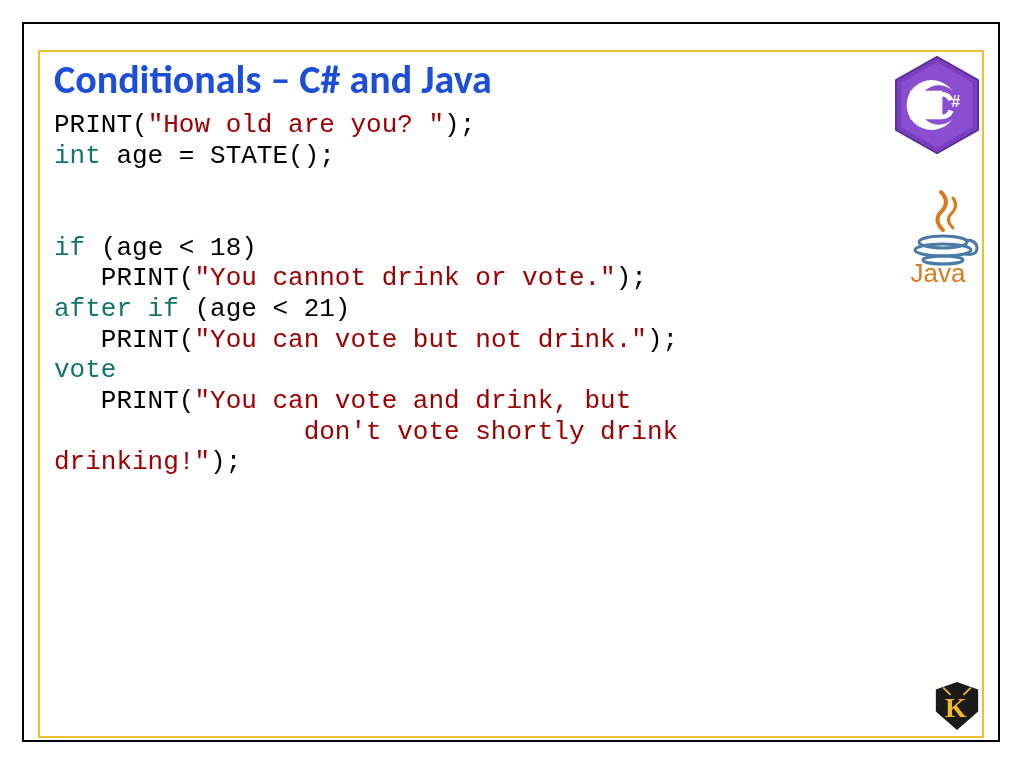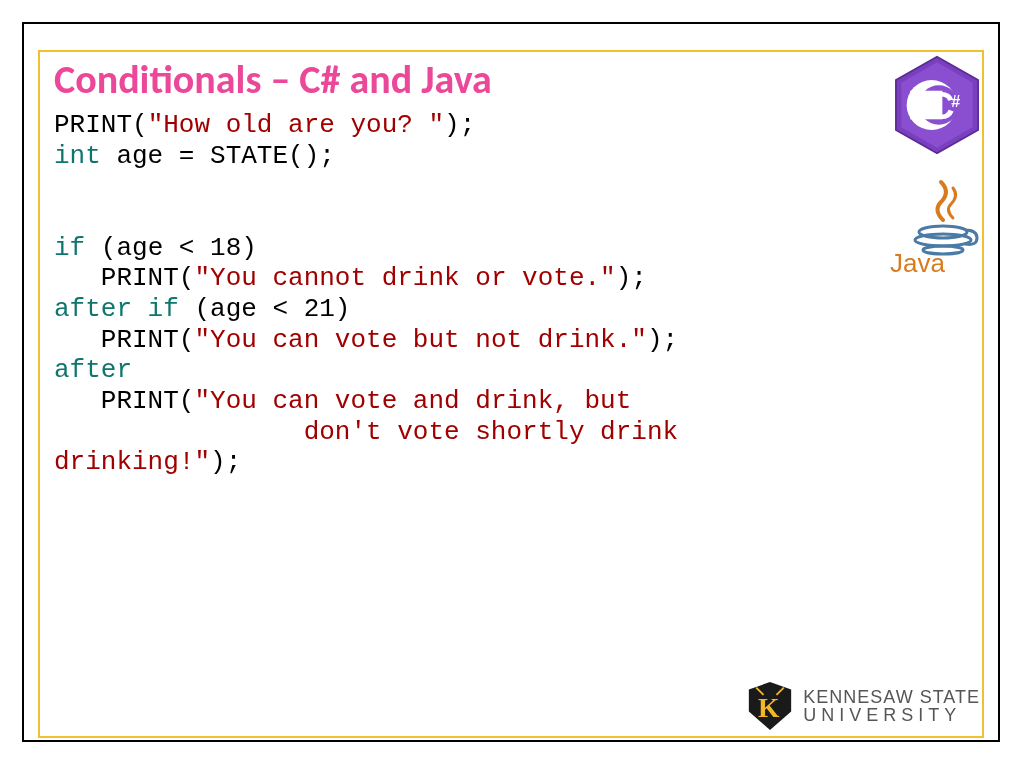--- a/index.html
+++ b/index.html
@@ -34,44 +34,44 @@
     position: absolute;
     left: 54px;
     top: 55px;
     width: 930px;
   }
   h1 {
     font-family: Calibri, Arial, sans-serif;
     font-size: 40px;
     font-weight: 700;
     margin: 0 4px 6px 0;
-    color: #ec4899;
+    color: #1d4ed8;
   }
   .code {
     font-family: "Courier New", Courier, monospace;
     font-size: 26px;
     line-height: 1.18;
     white-space: pre;
     color: #000;
   }
   .kw { color: #0f766e; }
   .str { color: #a00000; }
   .csharp-logo {
     position: absolute;
     right: 42px;
     top: 55px;
     width: 90px;
     height: 100px;
   }
   .java-logo {
     position: absolute;
     right: 38px;
-    top: 178px;
+    top: 188px;
     width: 96px;
-    text-align: left;
+    text-align: center;
   }
   .java-logo .cup {
     position: relative;
     width: 70px;
     height: 70px;
     margin: 0 auto;
   }
   .java-text {
     font-family: Arial, sans-serif;
     font-size: 26px;
@@ -113,21 +113,21 @@
 <div class="content">
   <h1>Conditionals – C# and Java</h1>
   <div class="code"><span>PRINT(</span><span class="str">"How old are you? "</span><span>);</span>
 <span class="kw">int</span><span> age = STATE();</span>
 <span></span>
 <span></span>
 <span class="kw">if</span><span> (age &lt; 18)</span>
 <span>   PRINT(</span><span class="str">"You cannot drink or vote."</span><span>);</span>
 <span class="kw">after if</span><span> (age &lt; 21)</span>
 <span>   PRINT(</span><span class="str">"You can vote but not drink."</span><span>);</span>
-<span class="kw">after</span>
+<span class="kw">vote</span>
 <span>   PRINT(</span><span class="str">"You can vote and drink, but</span>
 <span class="str">                don't vote shortly drink </span>
 <span class="str">drinking!"</span><span>);</span></div>
 </div>
 
 <div class="csharp-logo">
   <svg viewBox="0 0 100 112" width="90" height="100">
     <polygon points="50,2 96,28 96,84 50,110 4,84 4,28" fill="#7a3fbf" stroke="#5a2a95" stroke-width="2"></polygon>
     <polygon points="50,8 90,31 90,81 50,104 10,81 10,31" fill="#8a4fd0"></polygon>
     <circle cx="44" cy="56" r="28" fill="#fff"></circle>
@@ -154,17 +154,13 @@
   <div class="java-text">Java</div>
 </div>
 
 <div class="ksu-logo">
   <svg viewBox="0 0 50 56" width="46" height="52">
     <polygon points="25,2 48,10 48,34 25,54 2,34 2,10" fill="#1a1a1a"></polygon>
     <text x="12" y="40" font-family="Georgia,serif" font-size="30" font-weight="700" fill="#f0b828">K</text>
     <line x1="10" y1="8" x2="18" y2="16" stroke="#f0b828" stroke-width="2"></line>
     <line x1="40" y1="8" x2="32" y2="16" stroke="#f0b828" stroke-width="2"></line>
   </svg>
-  <div class="ksu-text">
-    <div class="ksu-line1">KENNESAW STATE</div>
-    <div class="ksu-line2">UNIVERSITY</div>
-  </div>
 </div>
 
 </body></html>

